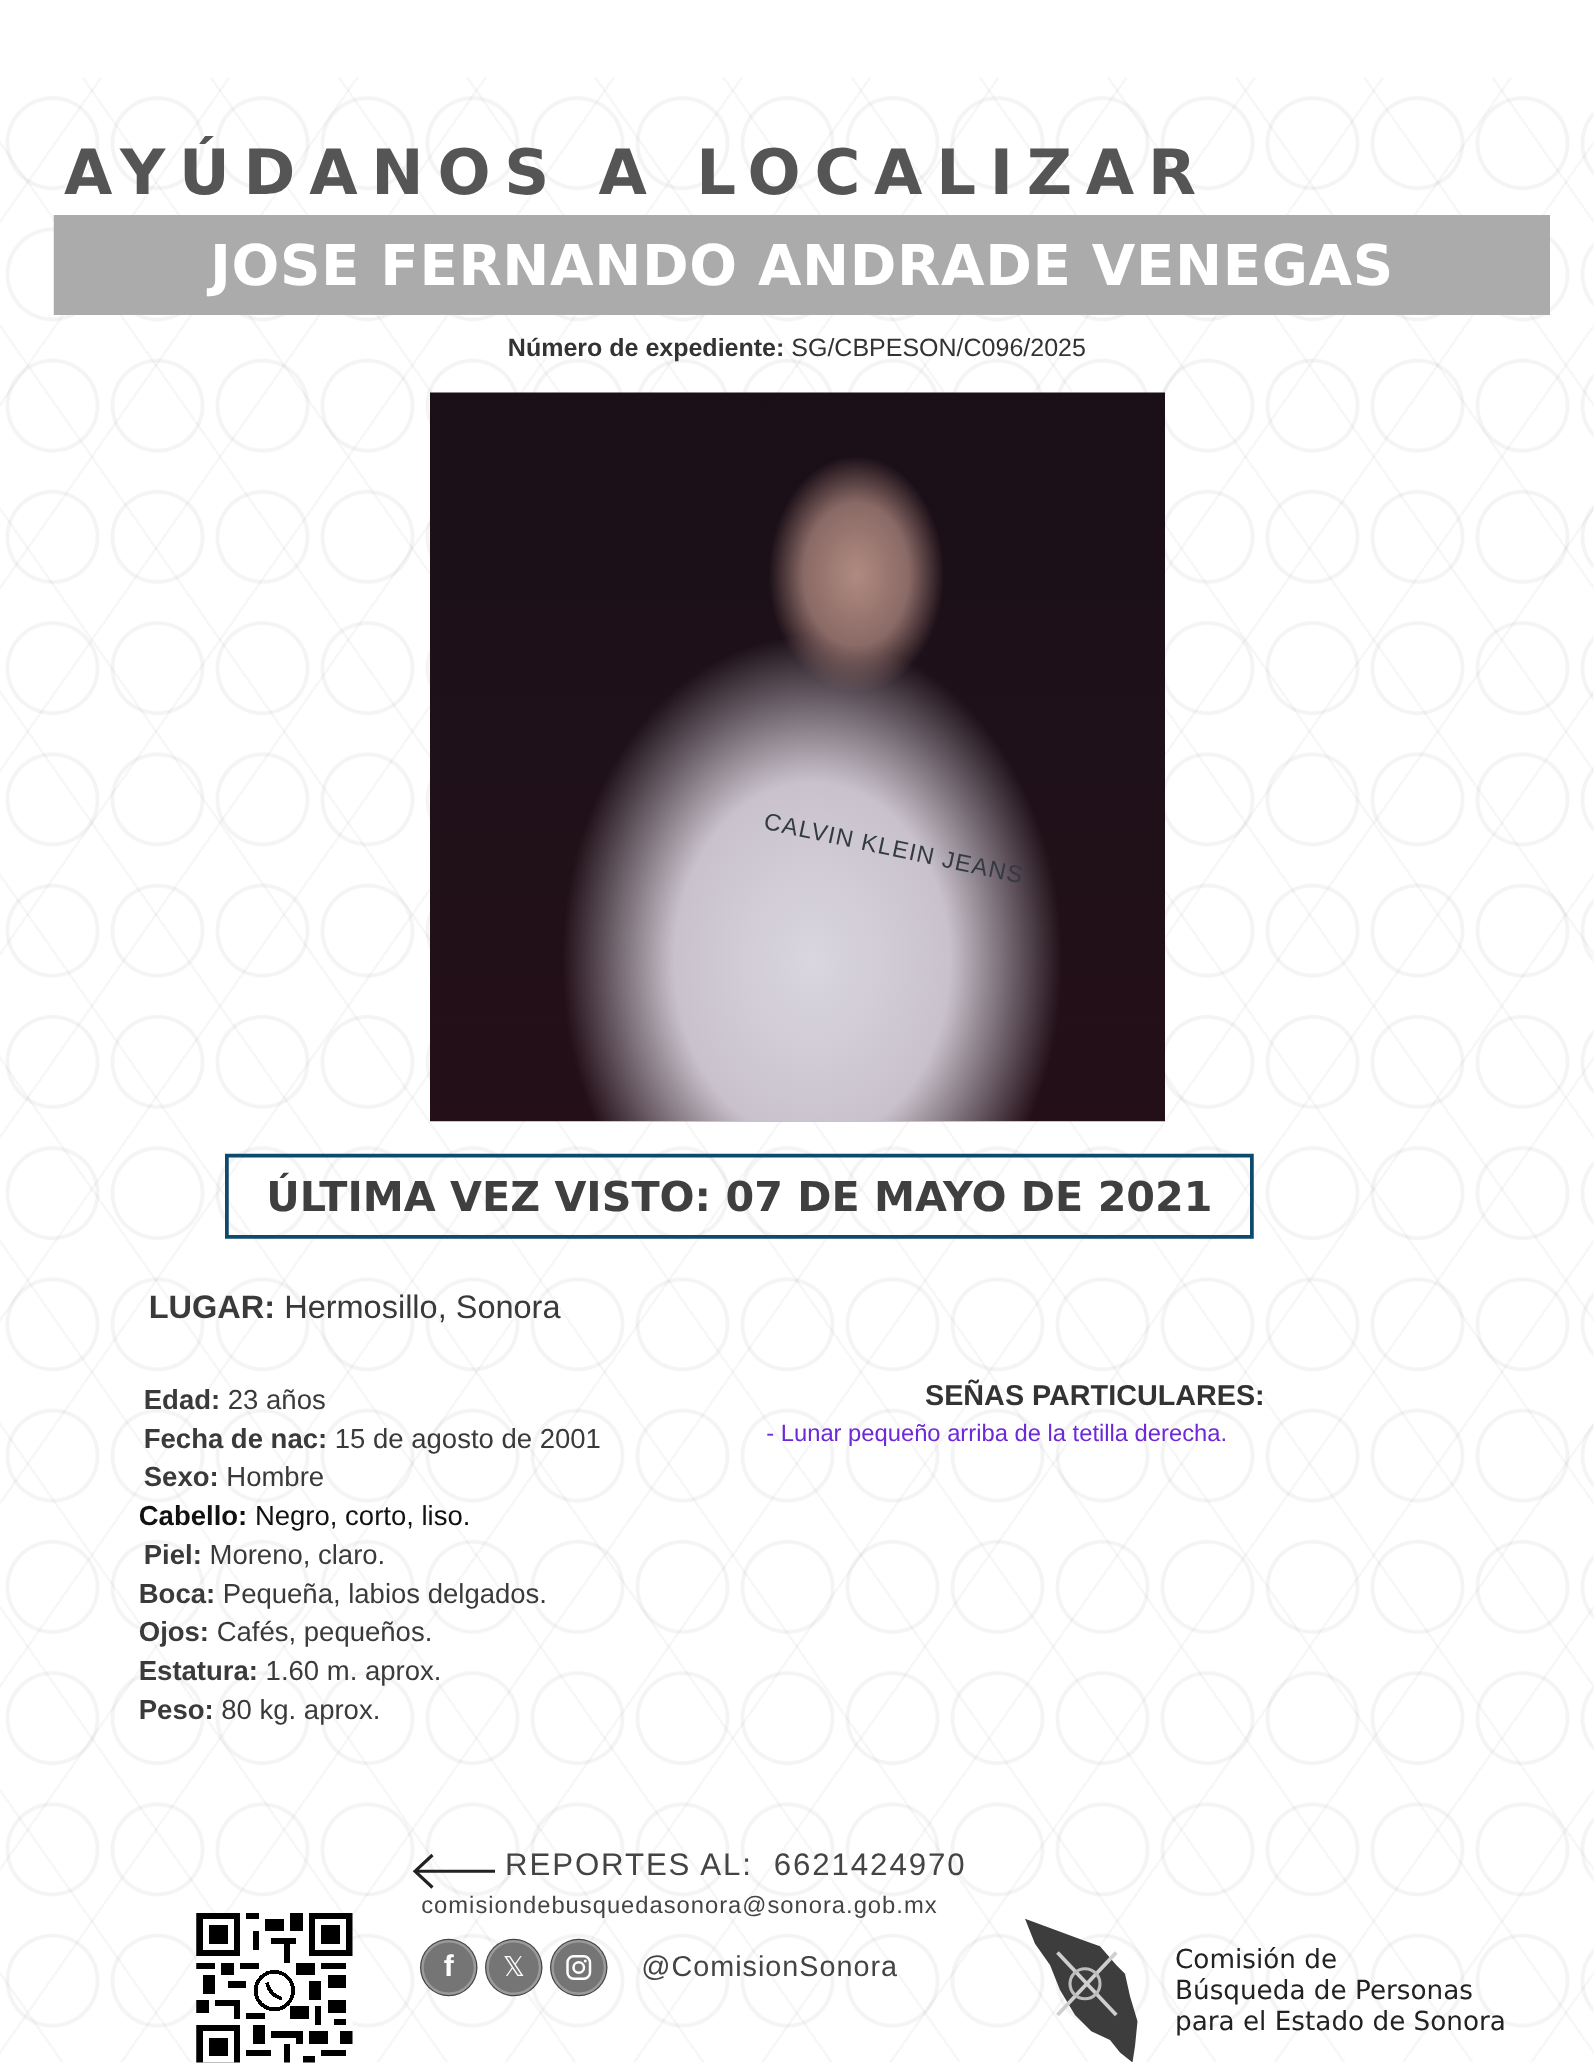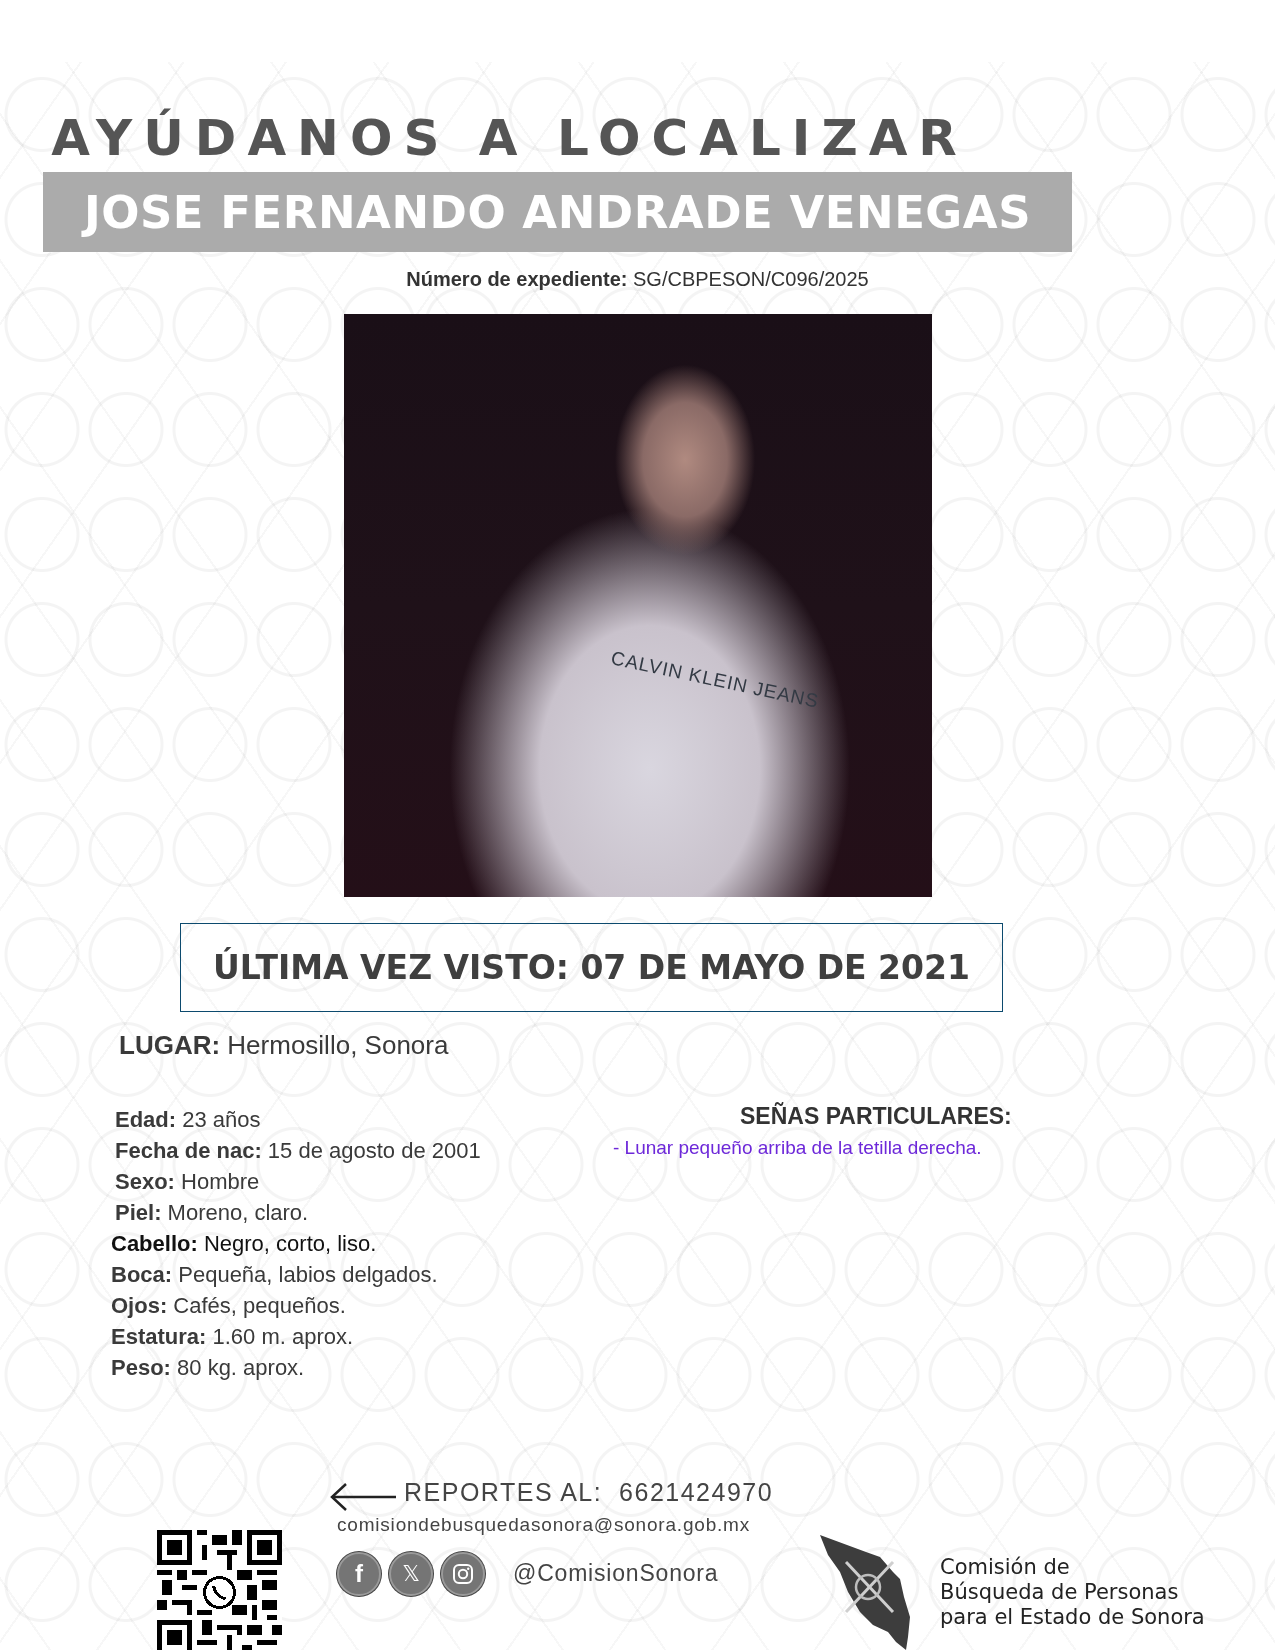--- a/index.html
+++ b/index.html
@@ -21,21 +21,21 @@
       repeating-linear-gradient(55deg, rgba(0,0,0,0) 0 40px, rgba(0,0,0,0.03) 40px 42px, rgba(0,0,0,0) 42px 84px),
       repeating-linear-gradient(-55deg, rgba(0,0,0,0) 0 40px, rgba(0,0,0,0.03) 40px 42px, rgba(0,0,0,0) 42px 84px);
   }
   .abs { position: absolute; }
   .title {
     left: 0; width: 1019px; top: 110px; text-align: center;
     font-family: "DejaVu Sans", sans-serif; font-weight: bold;
     font-size: 50px; letter-spacing: 11px; color: #555555; line-height: 56px;
   }
   .banner {
-    left: 43px; top: 172px; width: 1029px; height: 80px; background: #ababab;
+    left: 43px; top: 172px; width: 1197px; height: 80px; background: #ababab;
     display: flex; align-items: center; justify-content: center;
   }
   .banner span {
     font-family: "DejaVu Sans", sans-serif; font-weight: bold; color: #ffffff;
     font-size: 45px; letter-spacing: 0.5px;
   }
   .expediente {
     left: 0; width: 1275px; top: 268px; text-align: center; font-size: 20px; color: #333;
   }
   .expediente .lbl { font-weight: bold; }
@@ -45,22 +45,22 @@
       radial-gradient(ellipse 70px 95px at 58% 25%, #b08a80 0%, #8a6a66 60%, rgba(0,0,0,0) 100%),
       radial-gradient(ellipse 200px 260px at 52% 78%, #d9d6df 0%, #c9c2cc 55%, rgba(0,0,0,0) 100%),
       linear-gradient(180deg, #1a0f17 0%, #1f1119 50%, #240f18 100%);
     overflow: hidden;
   }
   .photo .shirt-text {
     position: absolute; left: 265px; top: 355px; font-size: 19px; color: #333a44;
     transform: rotate(12deg); letter-spacing: 1px;
   }
   .lastseen {
-    left: 180px; top: 923px; width: 823px; height: 89px;
-    border: 1px solid #0c4a6e; box-sizing: border-box;
+    left: 180px; top: 923px; width: 823px; height: 68px;
+    border: 3px solid #0c4a6e; box-sizing: border-box;
     display: flex; align-items: center; justify-content: center;
   }
   .lastseen span {
     font-family: "DejaVu Sans", sans-serif; font-weight: bold; font-size: 33px; color: #3f3f3f;
   }
   .lugar { left: 119px; top: 1030px; font-size: 26px; color: #3a3a3a; }
   .lugar b { font-weight: bold; }
   .details { left: 115px; top: 1104px; font-size: 22px; line-height: 31px; color: #3a3a3a; }
   .details .row b { font-weight: bold; }
   .senas-title { left: 740px; top: 1103px; font-size: 23px; font-weight: bold; color: #333; }
@@ -107,22 +107,22 @@
 
 <div class="abs lugar">
   <b>LUGAR:</b>
   <span>Hermosillo, Sonora</span>
 </div>
 
 <div class="abs details">
   <div class="row"><b>Edad:</b> <span>23 años</span></div>
   <div class="row"><b>Fecha de nac:</b> <span>15 de agosto de 2001</span></div>
   <div class="row"><b>Sexo:</b> <span>Hombre</span></div>
+  <div class="row" style="margin-left:-4px;color:#111"><b>Cabello:</b> <span>Negro, corto, liso.</span></div>
   <div class="row"><b>Piel:</b> <span>Moreno, claro.</span></div>
-  <div class="row" style="margin-left:-4px;color:#111"><b>Cabello:</b> <span>Negro, corto, liso.</span></div>
   <div class="row" style="margin-left:-4px"><b>Boca:</b> <span>Pequeña, labios delgados.</span></div>
   <div class="row" style="margin-left:-4px"><b>Ojos:</b> <span>Cafés, pequeños.</span></div>
   <div class="row" style="margin-left:-4px"><b>Estatura:</b> <span>1.60 m. aprox.</span></div>
   <div class="row" style="margin-left:-4px"><b>Peso:</b> <span>80 kg. aprox.</span></div>
 </div>
 
 <div class="abs senas-title">SEÑAS PARTICULARES:</div>
 <div class="abs senas-item">- Lunar pequeño arriba de la tetilla derecha.</div>
 
 <svg class="abs arrow" viewBox="0 0 68 30">

